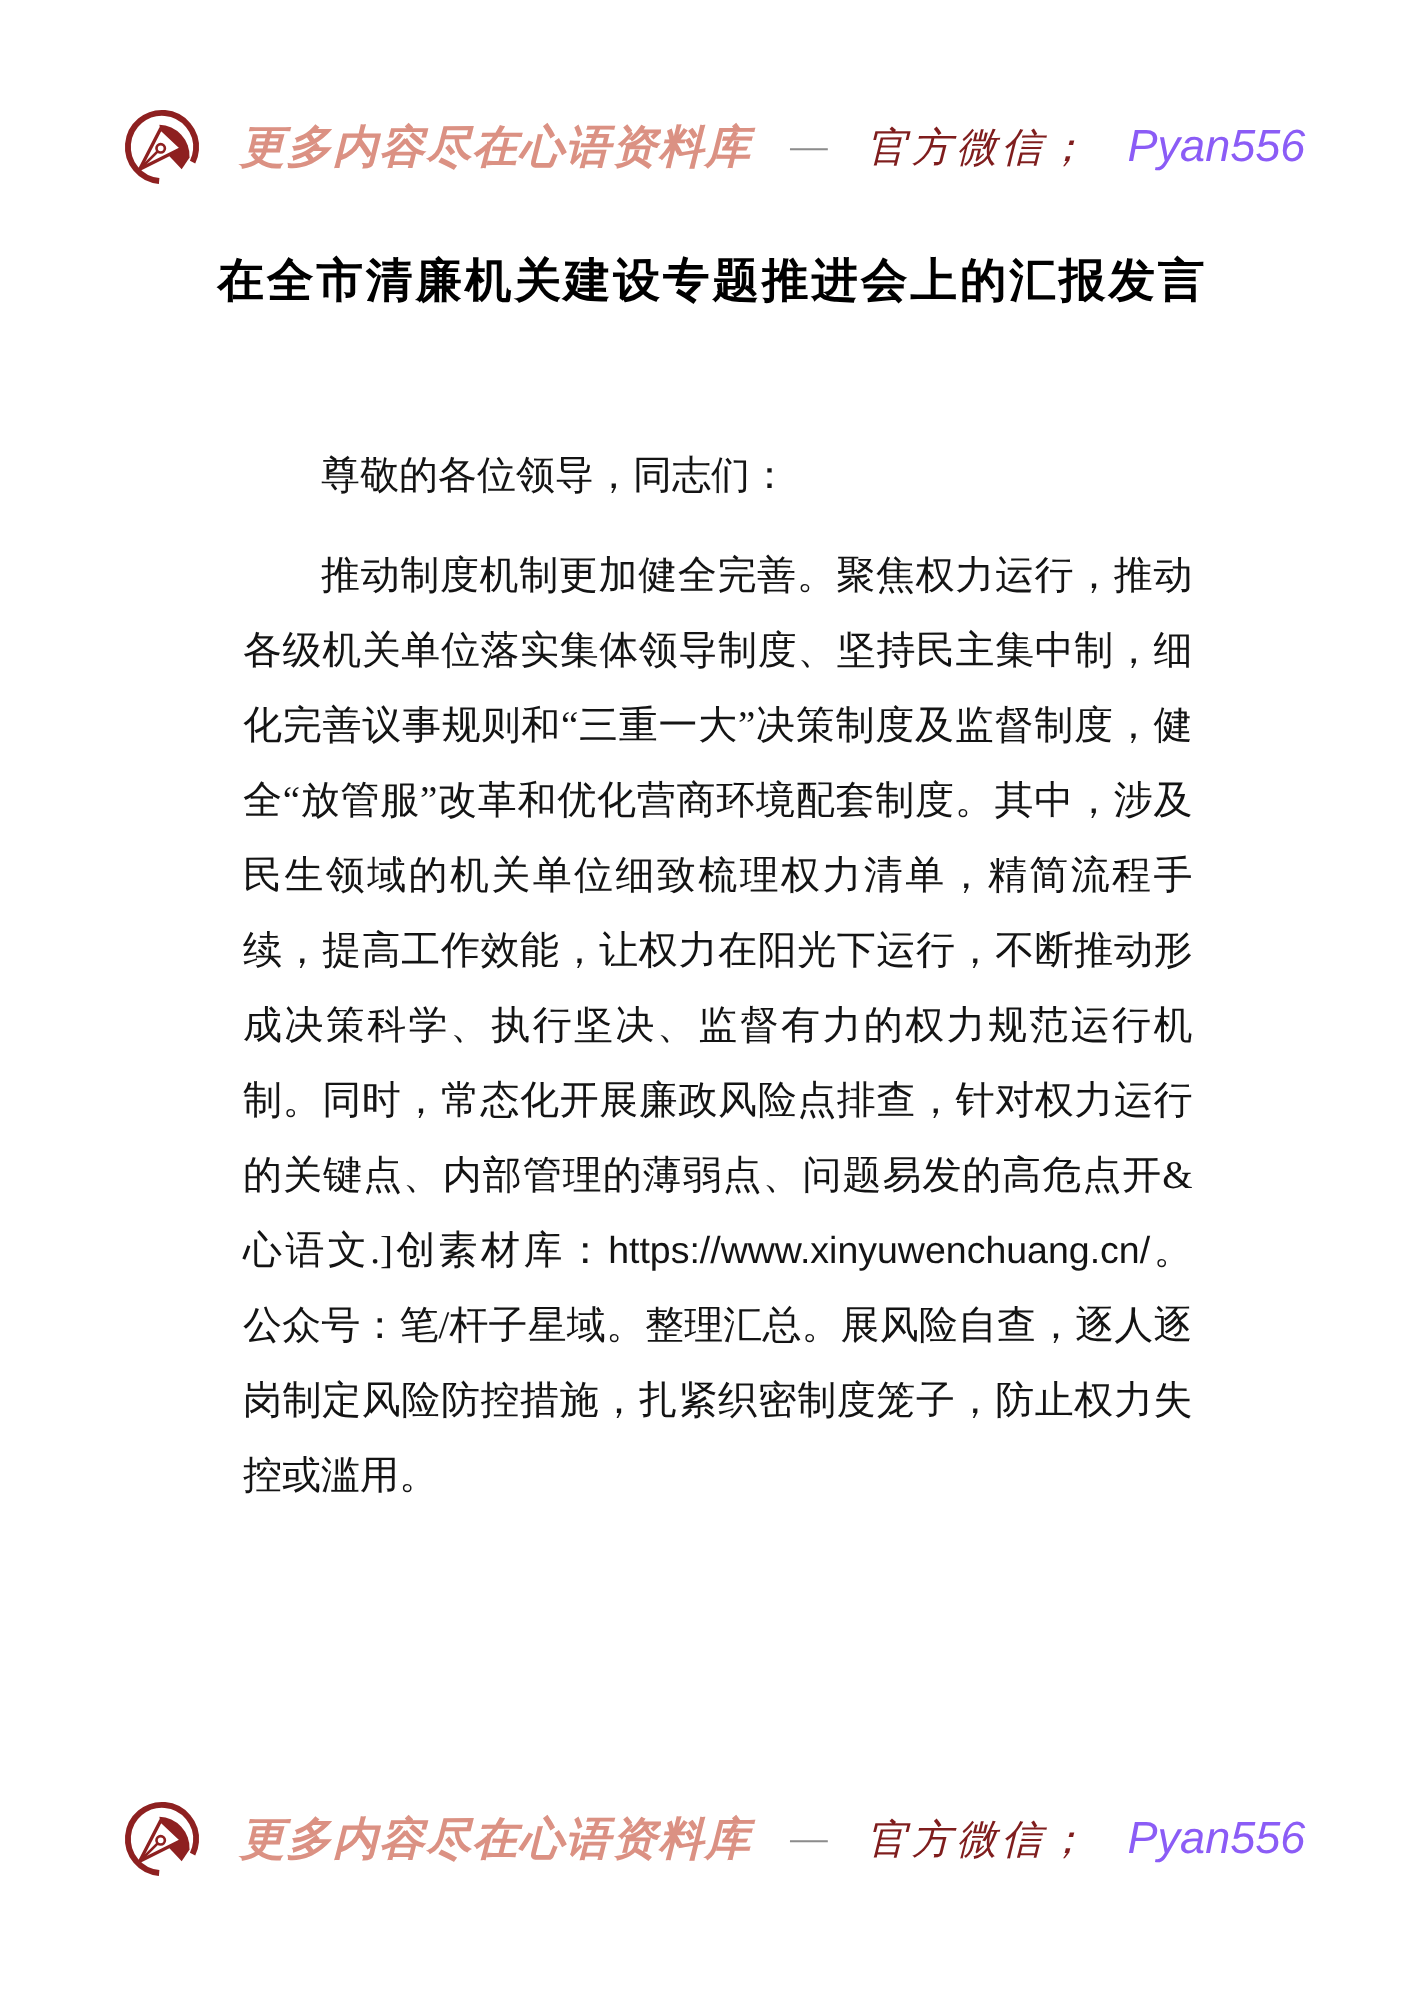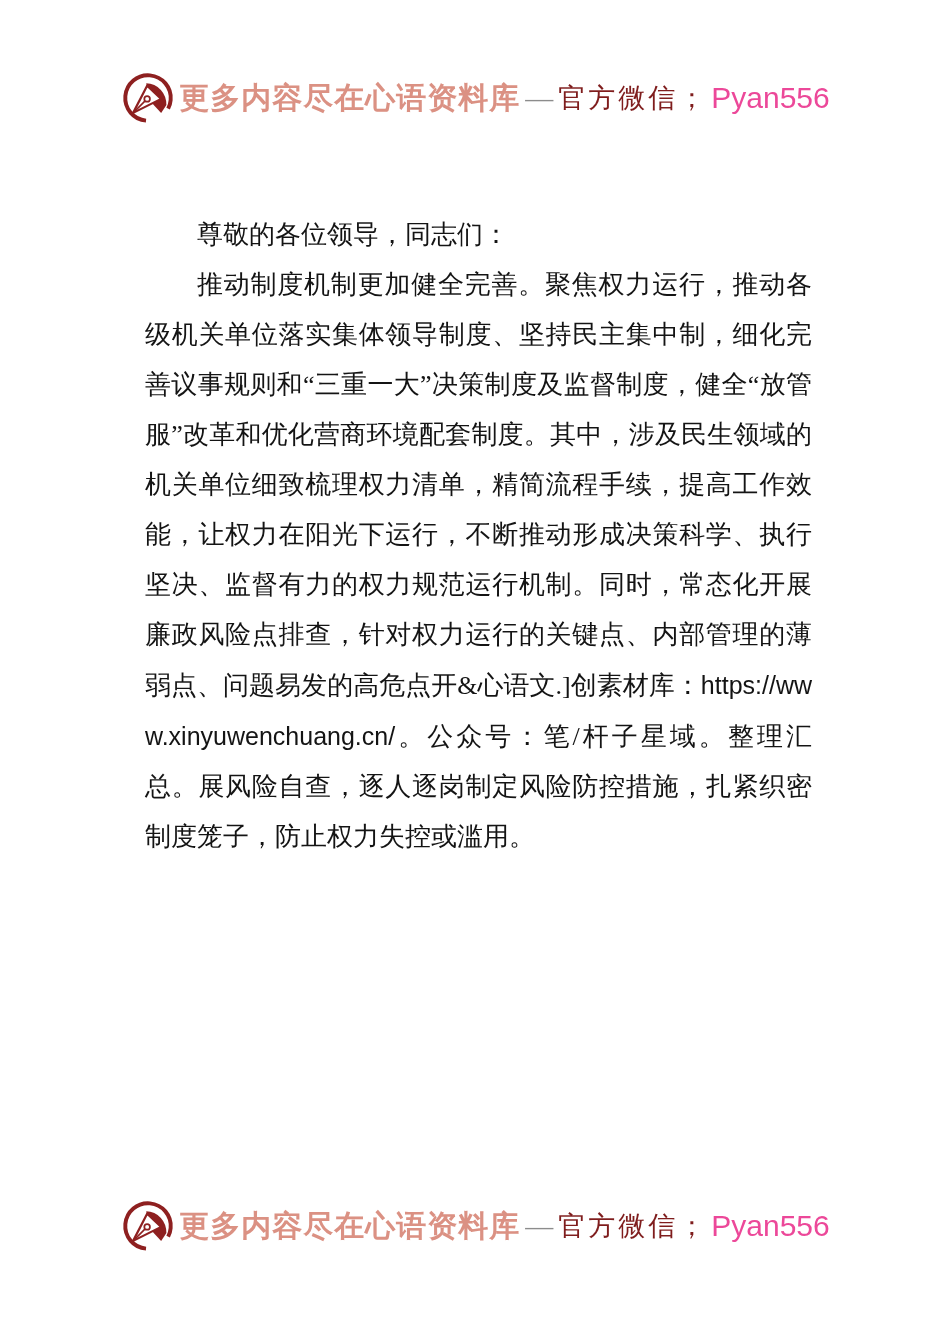--- a/index.html
+++ b/index.html
@@ -9,22 +9,23 @@
     height: 1344px;
     background: #ffffff;
     font-family: "Liberation Serif", serif;
     overflow: hidden;
   }
   
   .brandbar {
     display: flex;
     align-items: center;
     justify-content: center;
-    gap: 3px;
+    gap: 24px;
     white-space: nowrap;
+    font-style: italic;
   }
   .brandbar.header { padding-top: 70px; }
   .brandbar.footer {
     position: absolute;
     left: 0; right: 0;
     top: 1198px;
   }
   .logo { width: 56px; height: 56px; flex: 0 0 auto; }
   .brand-text {
     font-size: 30px;
@@ -38,37 +39,37 @@
     margin: 0 2px;
   }
   .wechat-label {
     font-size: 27px;
     color: #7f1d1d;
     letter-spacing: 3px;
   }
   .wechat-id {
     font-family: "Liberation Sans", sans-serif;
     font-size: 30px;
-    color: #ec4899;
+    color: #8b5cf6;
   }
   
   .doc-title {
     margin-top: 40px;
     text-align: center;
     font-size: 31px;
     font-weight: bold;
     color: #000000;
     letter-spacing: 2px;
   }
   
   .doc-body {
     margin: 84px 138px 0 145px;
   }
   .doc-body p {
-    margin: 0;
+    margin: 17px;
     font-size: 26px;
     line-height: 50px;
     color: #141414;
     text-align: justify;
     text-indent: 2em;
     word-break: break-all;
   }
   .latin {
     font-family: "Liberation Sans", sans-serif;
     font-size: 25px;
@@ -86,20 +87,21 @@
       <path d="M15 49 L31 18 L47 33 Z" fill="#ffffff" stroke="#8e2020" stroke-width="2.5" stroke-linejoin="round"></path>
       <line x1="16" y1="48" x2="31" y2="33" stroke="#8e2020" stroke-width="2"></line>
       <circle cx="31" cy="33" r="3.2" fill="#ffffff" stroke="#8e2020" stroke-width="2"></circle>
     </svg>
     <span class="brand-text">更多内容尽在心语资料库</span>
       <span class="brand-dash">—</span>
       <span class="wechat-label">官方微信；</span>
       <span class="wechat-id">Pyan556</span>
   </div>
 
+  <div class="doc-title">在全市清廉机关建设专题推进会上的汇报发言</div>
 
   <div class="doc-body">
     <p><span>尊敬的各位领导，同志们：</span></p>
     <p><span>推动制度机制更加健全完善。聚焦权力运行，推动各级机关单位落实集体领导制度、坚持民主集中制，细化完善议事规则和“三重一大”决策制度及监督制度，健全“放管服”改革和优化营商环境配套制度。其中，涉及民生领域的机关单位细致梳理权力清单，精简流程手续，提高工作效能，让权力在阳光下运行，不断推动形成决策科学、执行坚决、监督有力的权力规范运行机制。同时，常态化开展廉政风险点排查，针对权力运行的关键点、内部管理的薄弱点、问题易发的高危点开&amp;心语文.]创素材库：</span><span class="latin">https://www.xinyuwenchuang.cn/</span><span>。公众号：笔/杆子星域。整理汇总。展风险自查，逐人逐岗制定风险防控措施，扎紧织密制度笼子，防止权力失控或滥用。</span></p>
   </div>
 
   <div class="brandbar footer">
     <svg class="logo" viewBox="0 0 64 64" aria-hidden="true">
       <circle cx="32" cy="32" r="26" fill="none" stroke="#8e2020" stroke-width="4.5" stroke-dasharray="132 31" transform="rotate(95 32 32)"></circle>
       <path d="M30 15 A24 24 0 0 1 53 40 L47 49 L33 34 Z" fill="#8e2020"></path>

